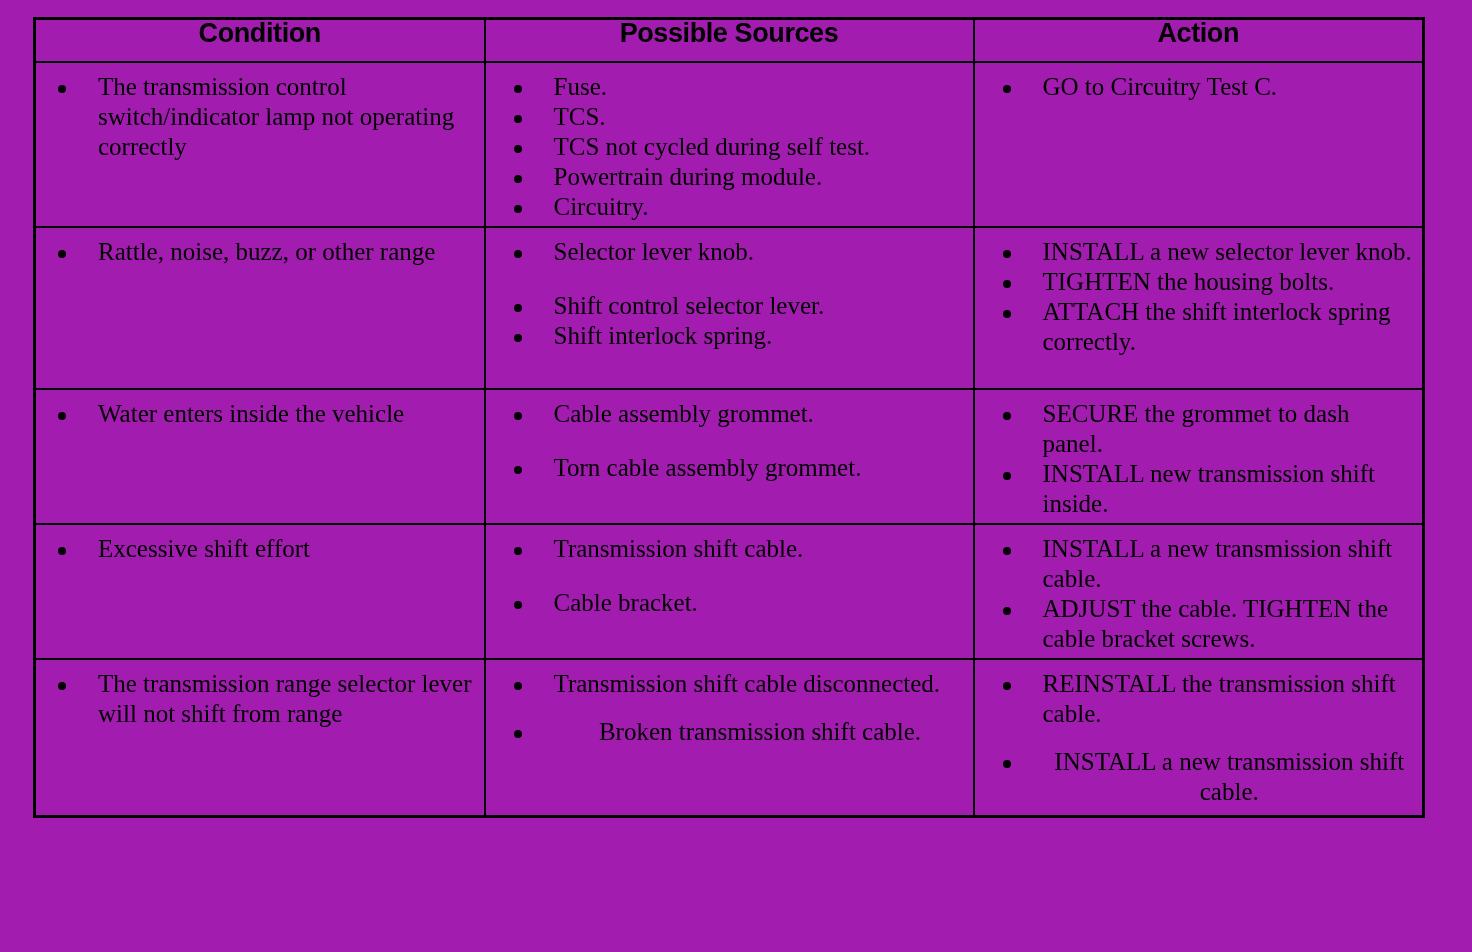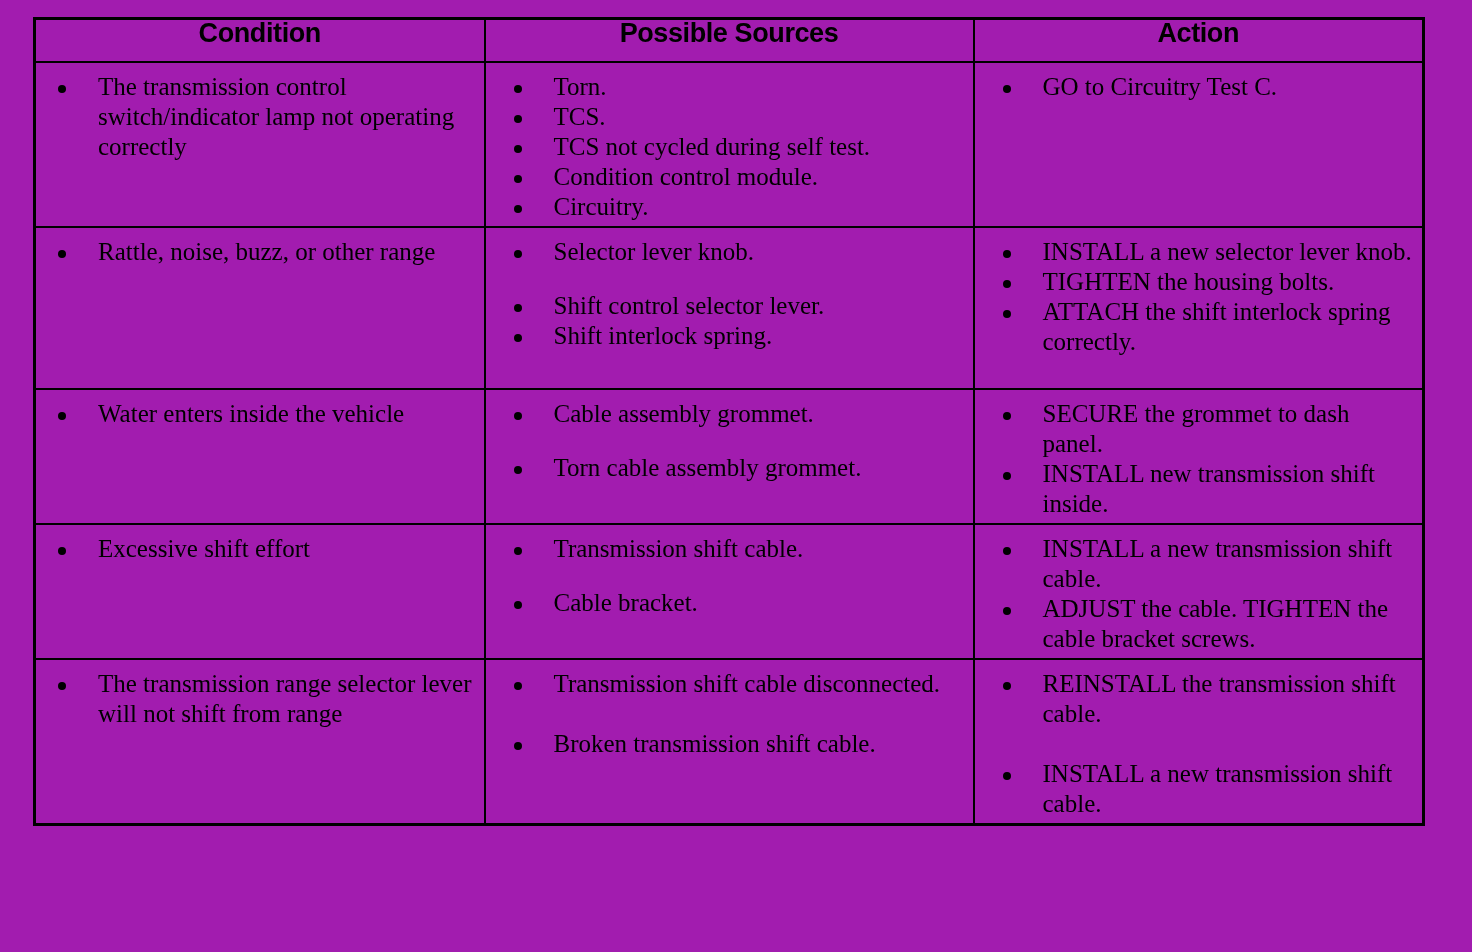--- a/index.html
+++ b/index.html
@@ -87,21 +87,21 @@
     width: 8px;
     height: 8px;
     background: #000;
     border-radius: 50%;
   }
   ul.blist.col-sources > li::before { left: 16px; }
   ul.blist.col-action  > li::before { left: 16px; }
 
   
   li.gap { margin-top: 24px; }
-  li.gap-sm { margin-top: 30px; }
+  li.gap-sm { margin-top: 18px; text-align: center; }
 
   .small-serif {
     font-size: 21px;
   }
 </style>
 </head>
 <body>
 
 <div class="page">
 
@@ -124,24 +124,24 @@
 
 
       <tr class="r1">
         <td>
           <ul class="blist col-condition">
             <li>The transmission control switch/indicator lamp not operating correctly</li>
           </ul>
         </td>
         <td>
           <ul class="blist col-sources">
-            <li>Torn.</li>
+            <li>Fuse.</li>
             <li>TCS.</li>
             <li>TCS not cycled during self test.</li>
-            <li>Condition control module.</li>
+            <li>Powertrain during module.</li>
             <li>Circuitry.</li>
           </ul>
         </td>
         <td>
           <ul class="blist col-action">
             <li>GO to Circuitry Test C.</li>
           </ul>
         </td>
       </tr>
 

